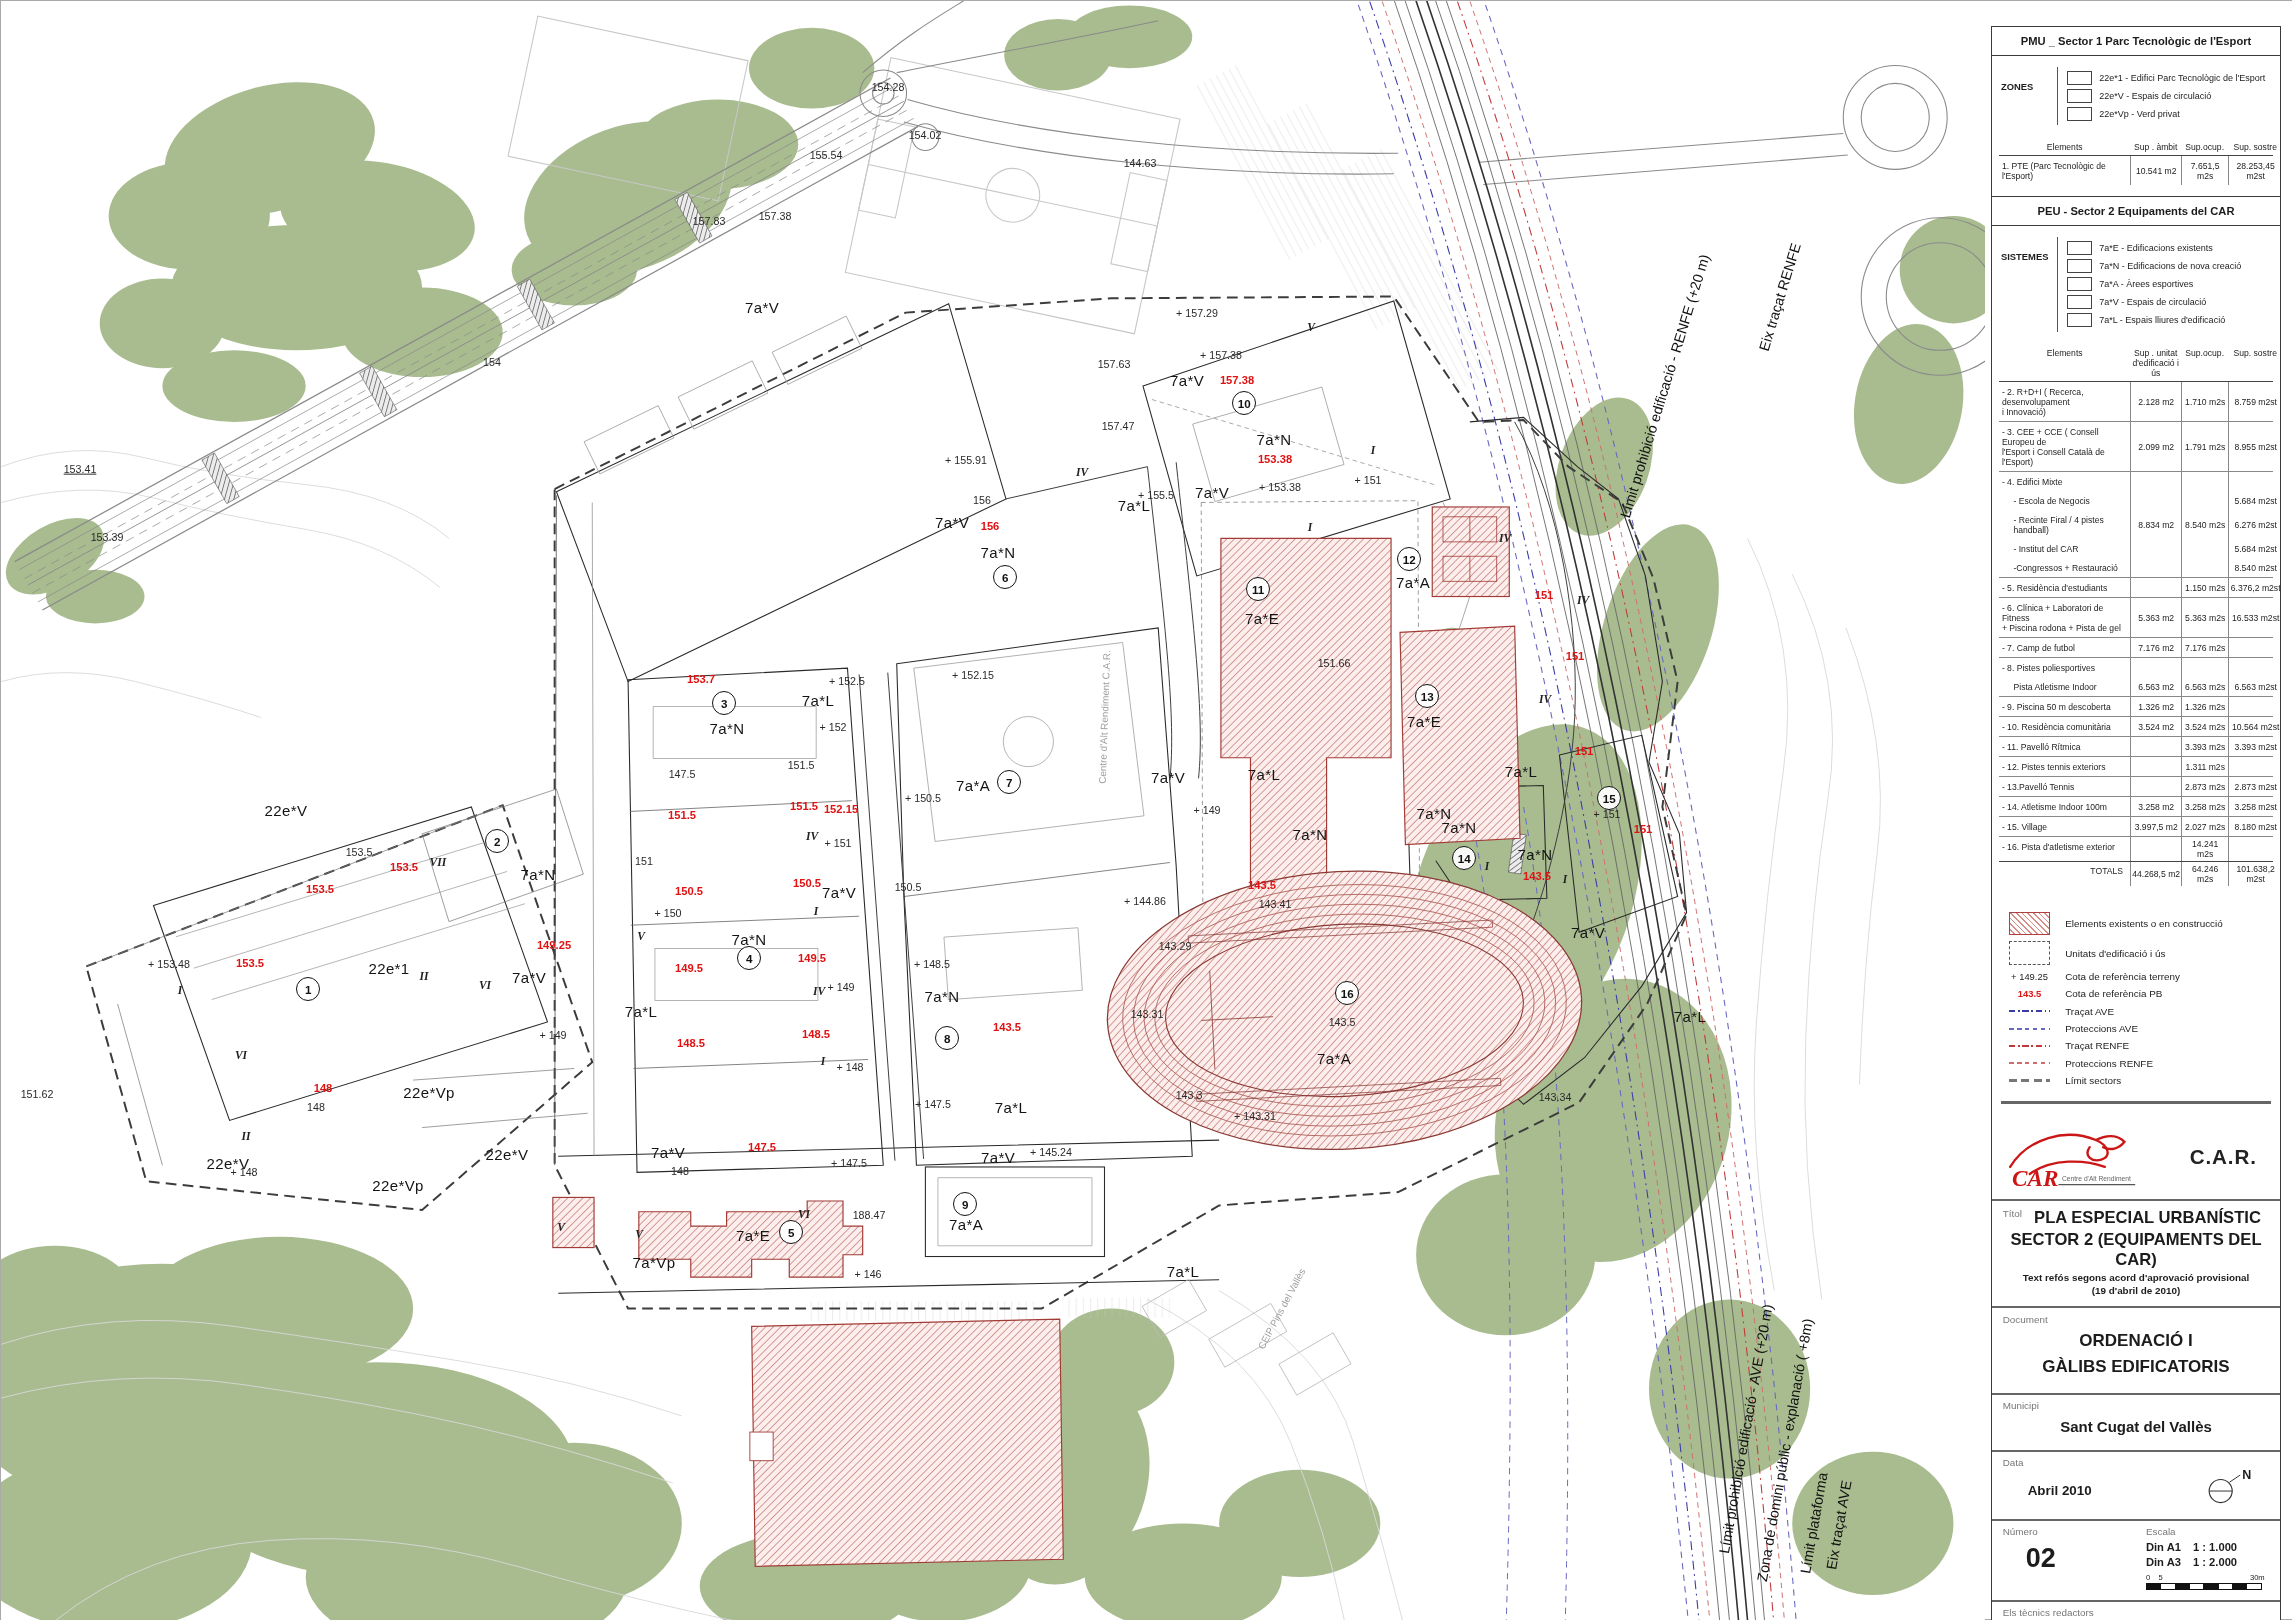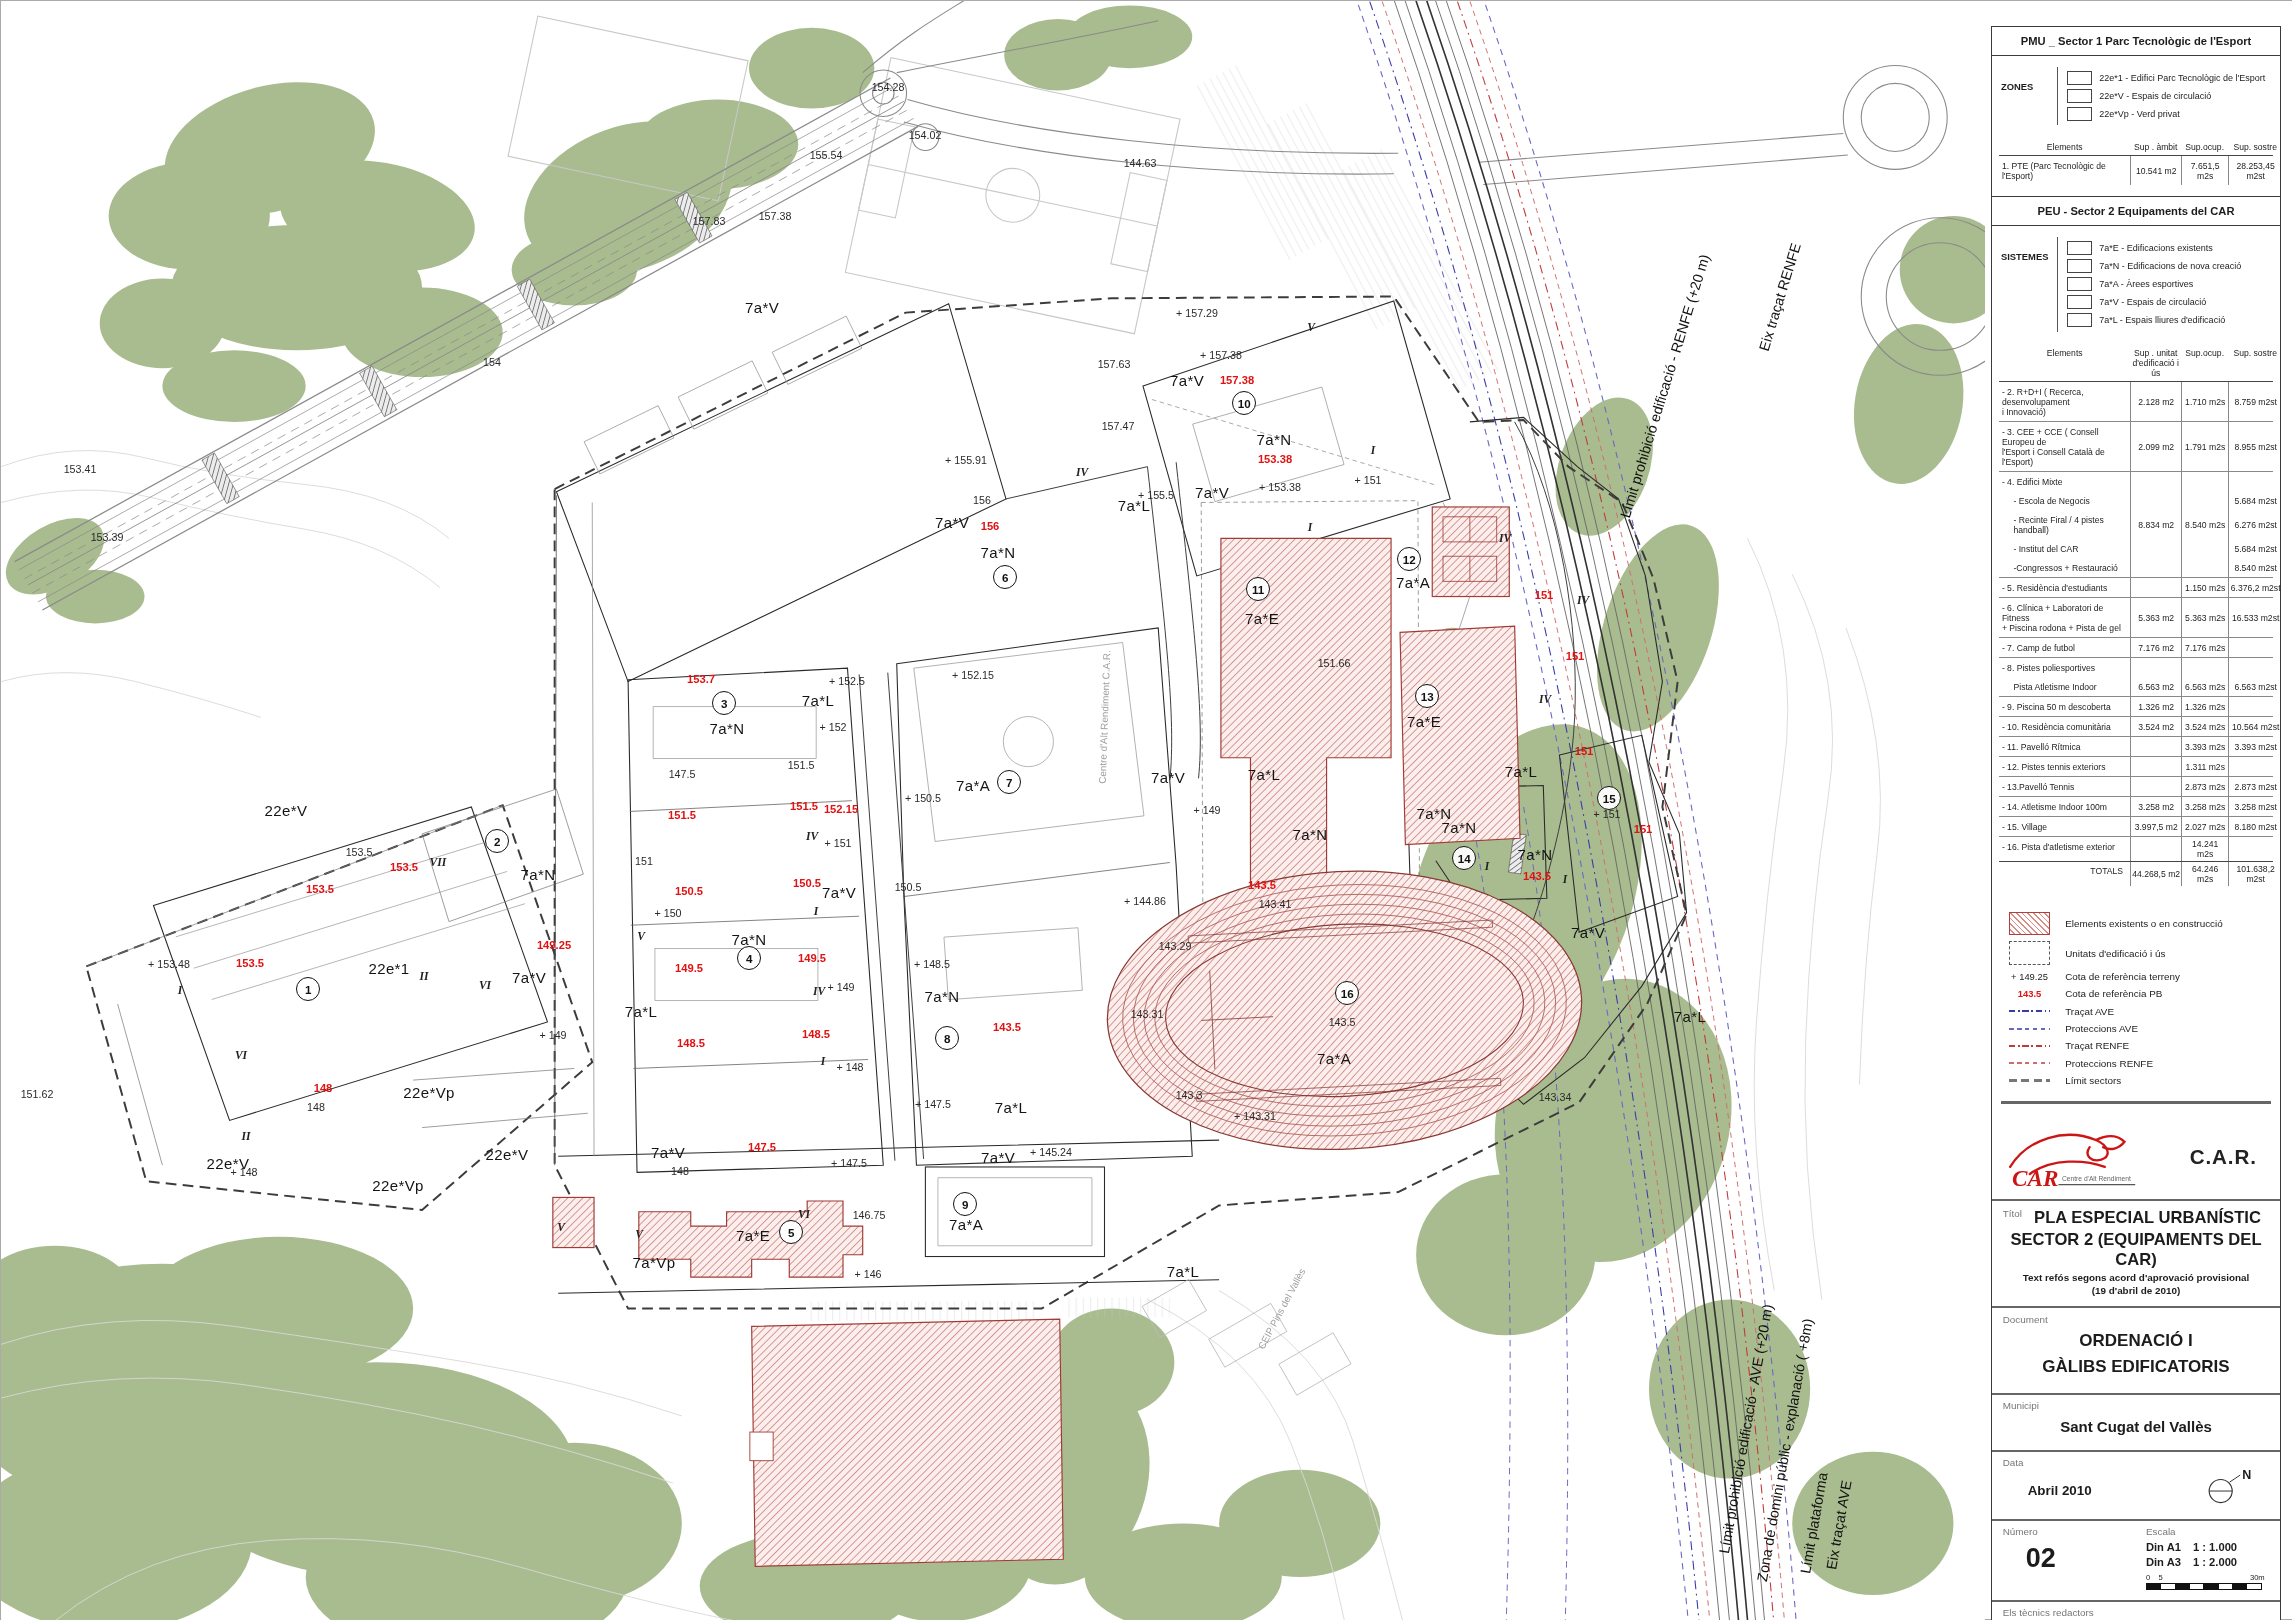--- a/index.html
+++ b/index.html
@@ -383,21 +383,21 @@
         <div class="lbl r" style="left: 815px; top: 1034px; transform: translate(-50%, -50%);">148.5</div>
         <div class="lbl r" style="left: 761px; top: 1147px; transform: translate(-50%, -50%);">147.5</div>
         <div class="lbl r" style="left: 1006px; top: 1027px; transform: translate(-50%, -50%);">143.5</div>
         <div class="lbl r" style="left: 1261px; top: 885px; transform: translate(-50%, -50%);">143.5</div>
         <div class="lbl r" style="left: 1536px; top: 876px; transform: translate(-50%, -50%);">143.5</div>
         <div class="lbl r" style="left: 1642px; top: 829px; transform: translate(-50%, -50%);">151</div>
         <div class="lbl r" style="left: 1543px; top: 595px; transform: translate(-50%, -50%);">151</div>
         <div class="lbl r" style="left: 1574px; top: 656px; transform: translate(-50%, -50%);">151</div>
         <div class="lbl r" style="left: 1583px; top: 751px; transform: translate(-50%, -50%);">151</div>
         <div class="lbl b" style="left: 168px; top: 963px; transform: translate(-50%, -50%);">+ 153.48</div>
-        <div class="lbl b" style="left: 79px; top: 468px; transform: translate(-50%, -50%);">153.41</div>
+        <div class="lbl b" style="left: 79px; top: 468px; transform: translate(-50%, -50%); text-decoration: underline;">153.41</div>
         <div class="lbl b" style="left: 106px; top: 536px; transform: translate(-50%, -50%);">153.39</div>
         <div class="lbl b" style="left: 36px; top: 1093px; transform: translate(-50%, -50%);">151.62</div>
         <div class="lbl b" style="left: 243px; top: 1171px; transform: translate(-50%, -50%);">+ 148</div>
         <div class="lbl b" style="left: 315px; top: 1106px; transform: translate(-50%, -50%);">148</div>
         <div class="lbl b" style="left: 358px; top: 851px; transform: translate(-50%, -50%);">153.5</div>
         <div class="lbl b" style="left: 965px; top: 459px; transform: translate(-50%, -50%);">+ 155.91</div>
         <div class="lbl b" style="left: 981px; top: 499px; transform: translate(-50%, -50%);">156</div>
         <div class="lbl b" style="left: 1196px; top: 312px; transform: translate(-50%, -50%);">+ 157.29</div>
         <div class="lbl b" style="left: 1113px; top: 363px; transform: translate(-50%, -50%);">157.63</div>
         <div class="lbl b" style="left: 1220px; top: 354px; transform: translate(-50%, -50%);">+ 157.38</div>
@@ -425,21 +425,21 @@
         <div class="lbl b" style="left: 1274px; top: 903px; transform: translate(-50%, -50%);">143.41</div>
         <div class="lbl b" style="left: 1174px; top: 945px; transform: translate(-50%, -50%);">143.29</div>
         <div class="lbl b" style="left: 1146px; top: 1013px; transform: translate(-50%, -50%);">143.31</div>
         <div class="lbl b" style="left: 1188px; top: 1094px; transform: translate(-50%, -50%);">143.3</div>
         <div class="lbl b" style="left: 1254px; top: 1115px; transform: translate(-50%, -50%);">+ 143.31</div>
         <div class="lbl b" style="left: 1554px; top: 1096px; transform: translate(-50%, -50%);">143.34</div>
         <div class="lbl b" style="left: 1341px; top: 1021px; transform: translate(-50%, -50%);">143.5</div>
         <div class="lbl b" style="left: 848px; top: 1162px; transform: translate(-50%, -50%);">+ 147.5</div>
         <div class="lbl b" style="left: 1050px; top: 1151px; transform: translate(-50%, -50%);">+ 145.24</div>
         <div class="lbl b" style="left: 679px; top: 1170px; transform: translate(-50%, -50%);">148</div>
-        <div class="lbl b" style="left: 868px; top: 1214px; transform: translate(-50%, -50%);">146.75</div>
+        <div class="lbl b" style="left: 868px; top: 1214px; transform: translate(-50%, -50%);">188.47</div>
         <div class="lbl b" style="left: 867px; top: 1273px; transform: translate(-50%, -50%);">+ 146</div>
         <div class="lbl b" style="left: 1606px; top: 813px; transform: translate(-50%, -50%);">+ 151</div>
         <div class="lbl b" style="left: 887px; top: 86px; transform: translate(-50%, -50%);">154.28</div>
         <div class="lbl b" style="left: 924px; top: 134px; transform: translate(-50%, -50%);">154.02</div>
         <div class="lbl b" style="left: 825px; top: 154px; transform: translate(-50%, -50%);">155.54</div>
         <div class="lbl b" style="left: 1139px; top: 162px; transform: translate(-50%, -50%); text-align: center;">144.63</div>
         <div class="lbl b" style="left: 708px; top: 220px; transform: translate(-50%, -50%);">157.83</div>
         <div class="lbl b" style="left: 774px; top: 215px; transform: translate(-50%, -50%);">157.38</div>
         <div class="lbl b" style="left: 491px; top: 361px; transform: translate(-50%, -50%);">154</div>
         <div class="lbl b" style="left: 552px; top: 1034px; transform: translate(-50%, -50%);">+ 149</div>

